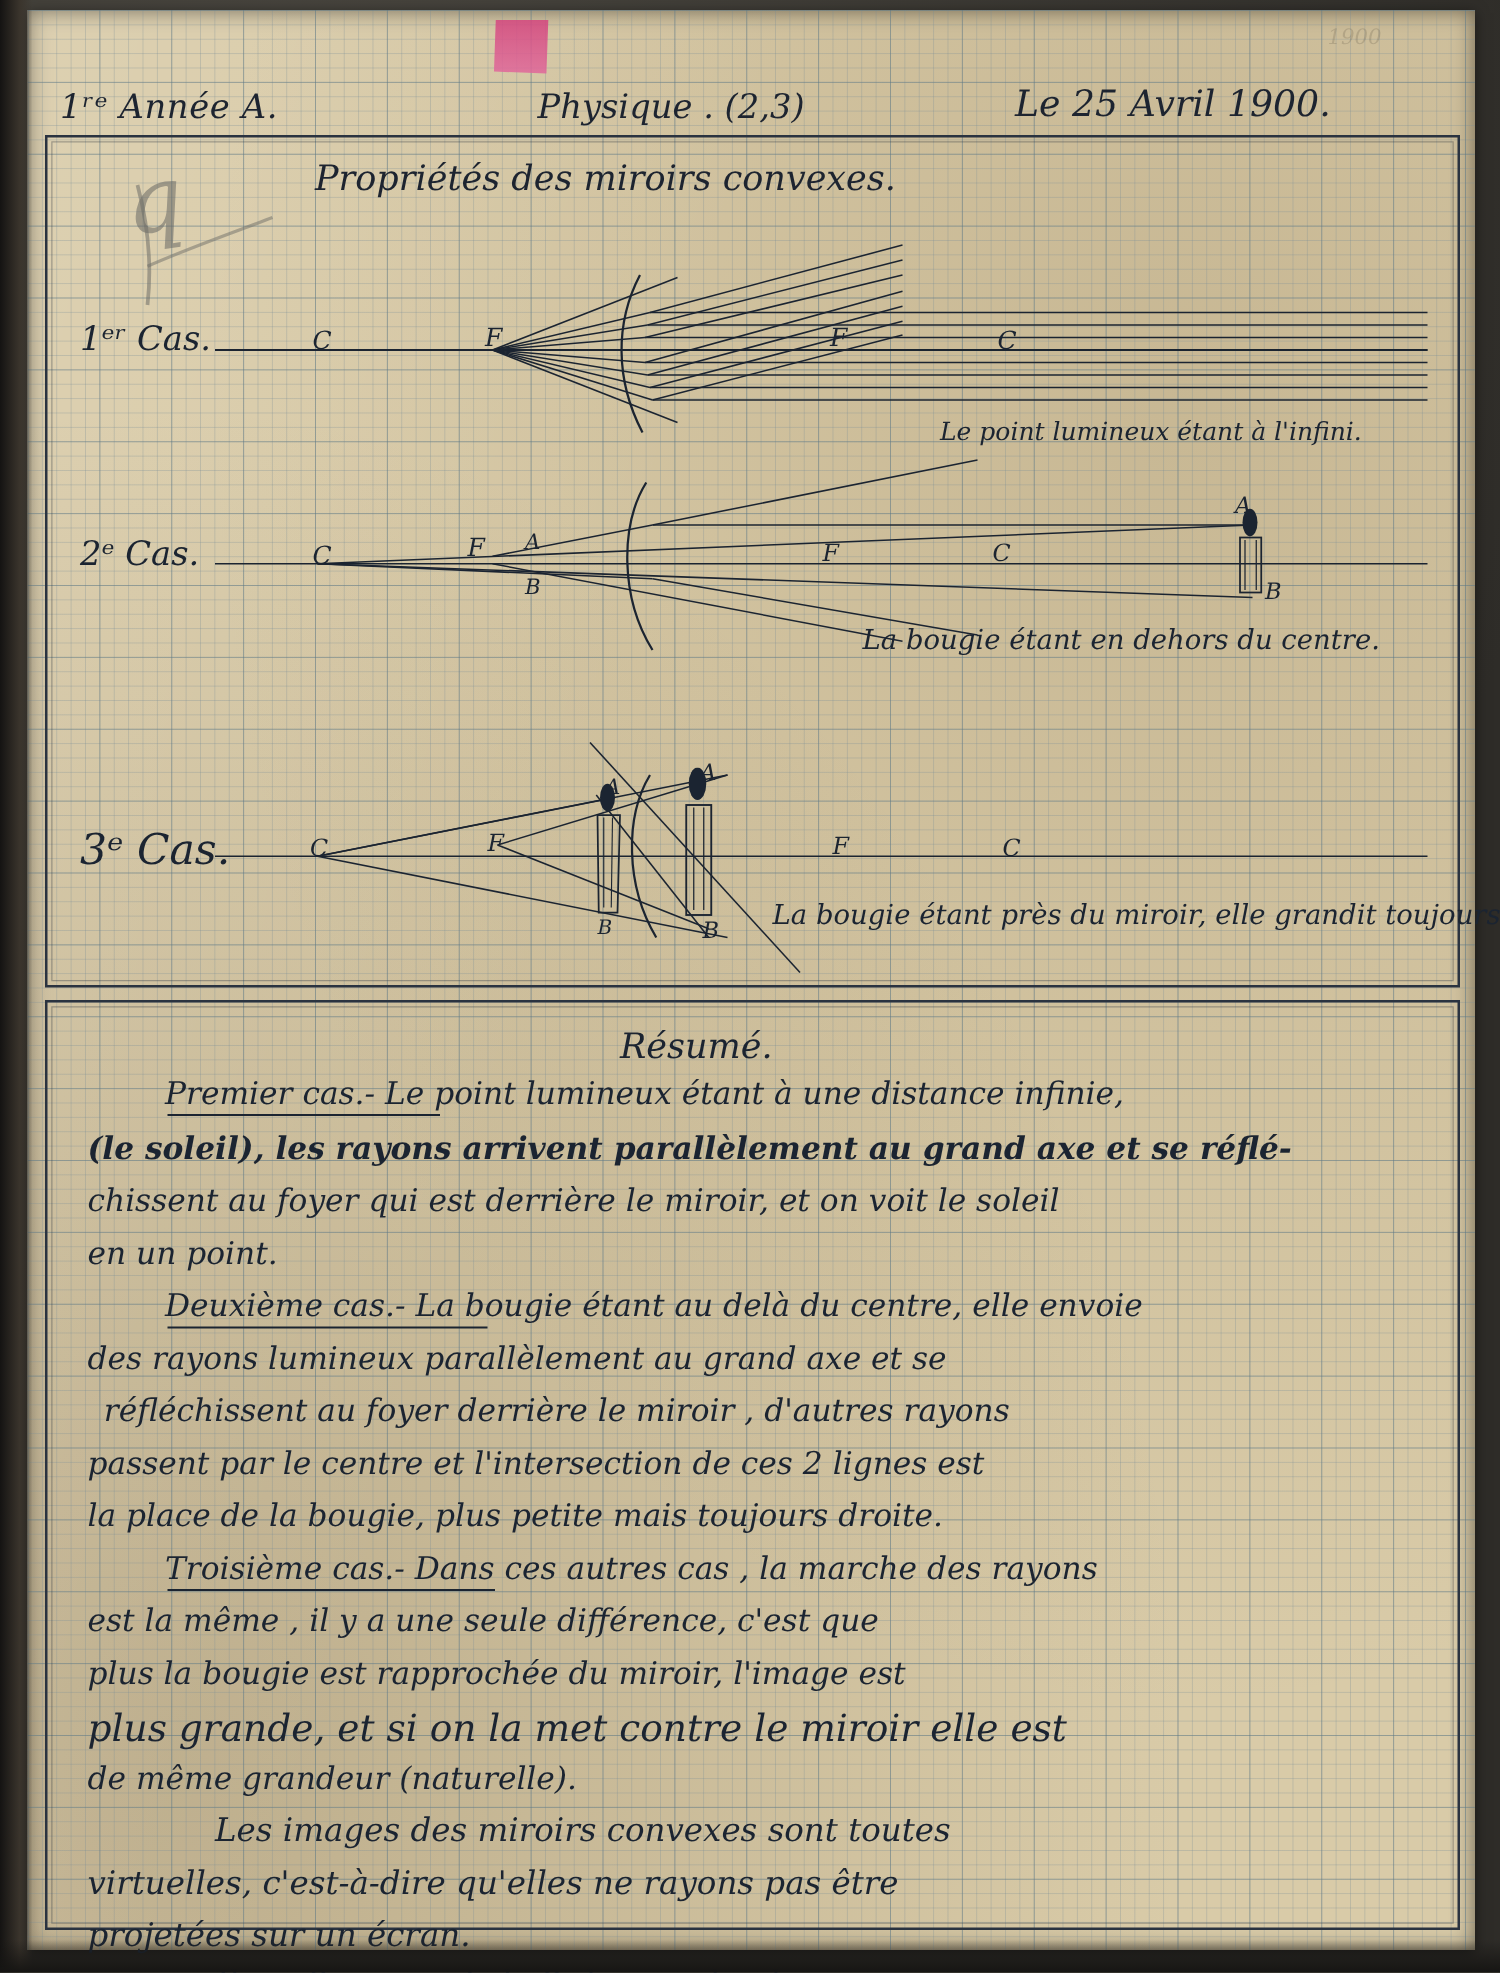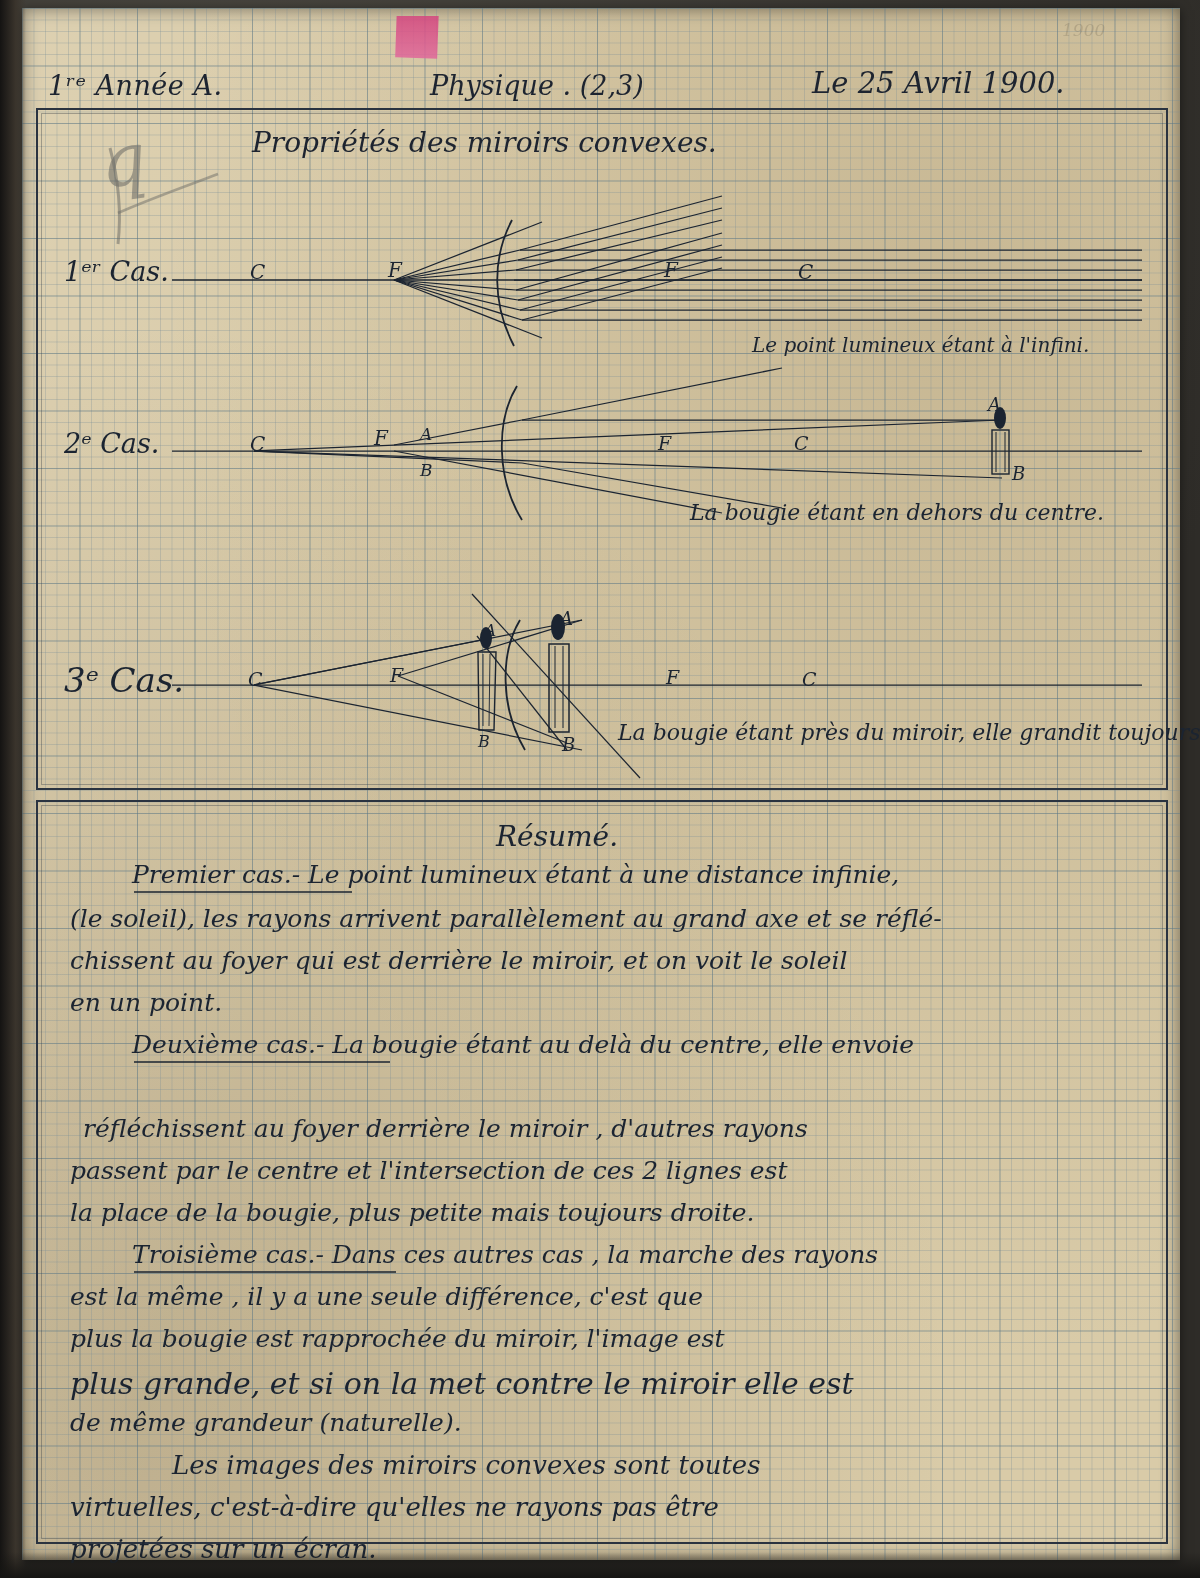--- a/index.html
+++ b/index.html
@@ -219,25 +219,26 @@
         <line x1="15" y1="32" x2="15" y2="114" stroke="#1b2431" stroke-width="1"></line>
         <line x1="23" y1="32" x2="23" y2="114" stroke="#1b2431" stroke-width="1"></line>
       </svg>
     </div>
 
     <div class="frame" style="left:14px;top:792px;width:1128px;height:740px;"></div>
 
     <div class="para" style="left:474px;top:812px;font-size:28px;">Résumé.</div>
 
     <div class="para" style="left:110px;top:852px;font-size:25px;">Premier cas.- Le point lumineux étant à une distance infinie,</div>
-    <div class="para" style="left:48px;top:896px;font-size:25px;">(le soleil), les rayons arrivent parallèlement au grand axe et se réflé-</div>
+    <div class="para" style="left:48px;top:896px;font-size:25px;font-weight:bold;">(le soleil), les rayons arrivent parallèlement au grand axe et se réflé-</div>
     <div class="para" style="left:48px;top:938px;font-size:25px;">chissent au foyer qui est derrière le miroir, et on voit le soleil</div>
     <div class="para" style="left:48px;top:980px;font-size:25px;">en un point.</div>
 
     <div class="para" style="left:110px;top:1022px;font-size:25px;">Deuxième cas.- La bougie étant au delà du centre, elle envoie</div>
+    <div class="para" style="left:48px;top:1064px;font-size:25px;">des rayons lumineux parallèlement au grand axe et se</div>
     <div class="para" style="left:61px;top:1106px;font-size:25px;">réfléchissent au foyer derrière le miroir , d'autres rayons</div>
     <div class="para" style="left:48px;top:1148px;font-size:25px;">passent par le centre et l'intersection de ces 2 lignes est</div>
     <div class="para" style="left:48px;top:1190px;font-size:25px;">la place de la bougie, plus petite mais toujours droite.</div>
 
     <div class="para" style="left:110px;top:1232px;font-size:25px;">Troisième cas.- Dans ces autres cas , la marche des rayons</div>
     <div class="para" style="left:48px;top:1274px;font-size:25px;">est la même , il y a une seule différence, c'est que</div>
     <div class="para" style="left:48px;top:1316px;font-size:25px;">plus la bougie est rapprochée du miroir, l'image est</div>
     <div class="para" style="left:48px;top:1358px;font-size:30px;text-align:center;">plus grande, et si on la met contre le miroir elle est</div>
     <div class="para" style="left:48px;top:1400px;font-size:25px;">de même grandeur (naturelle).</div>
 

